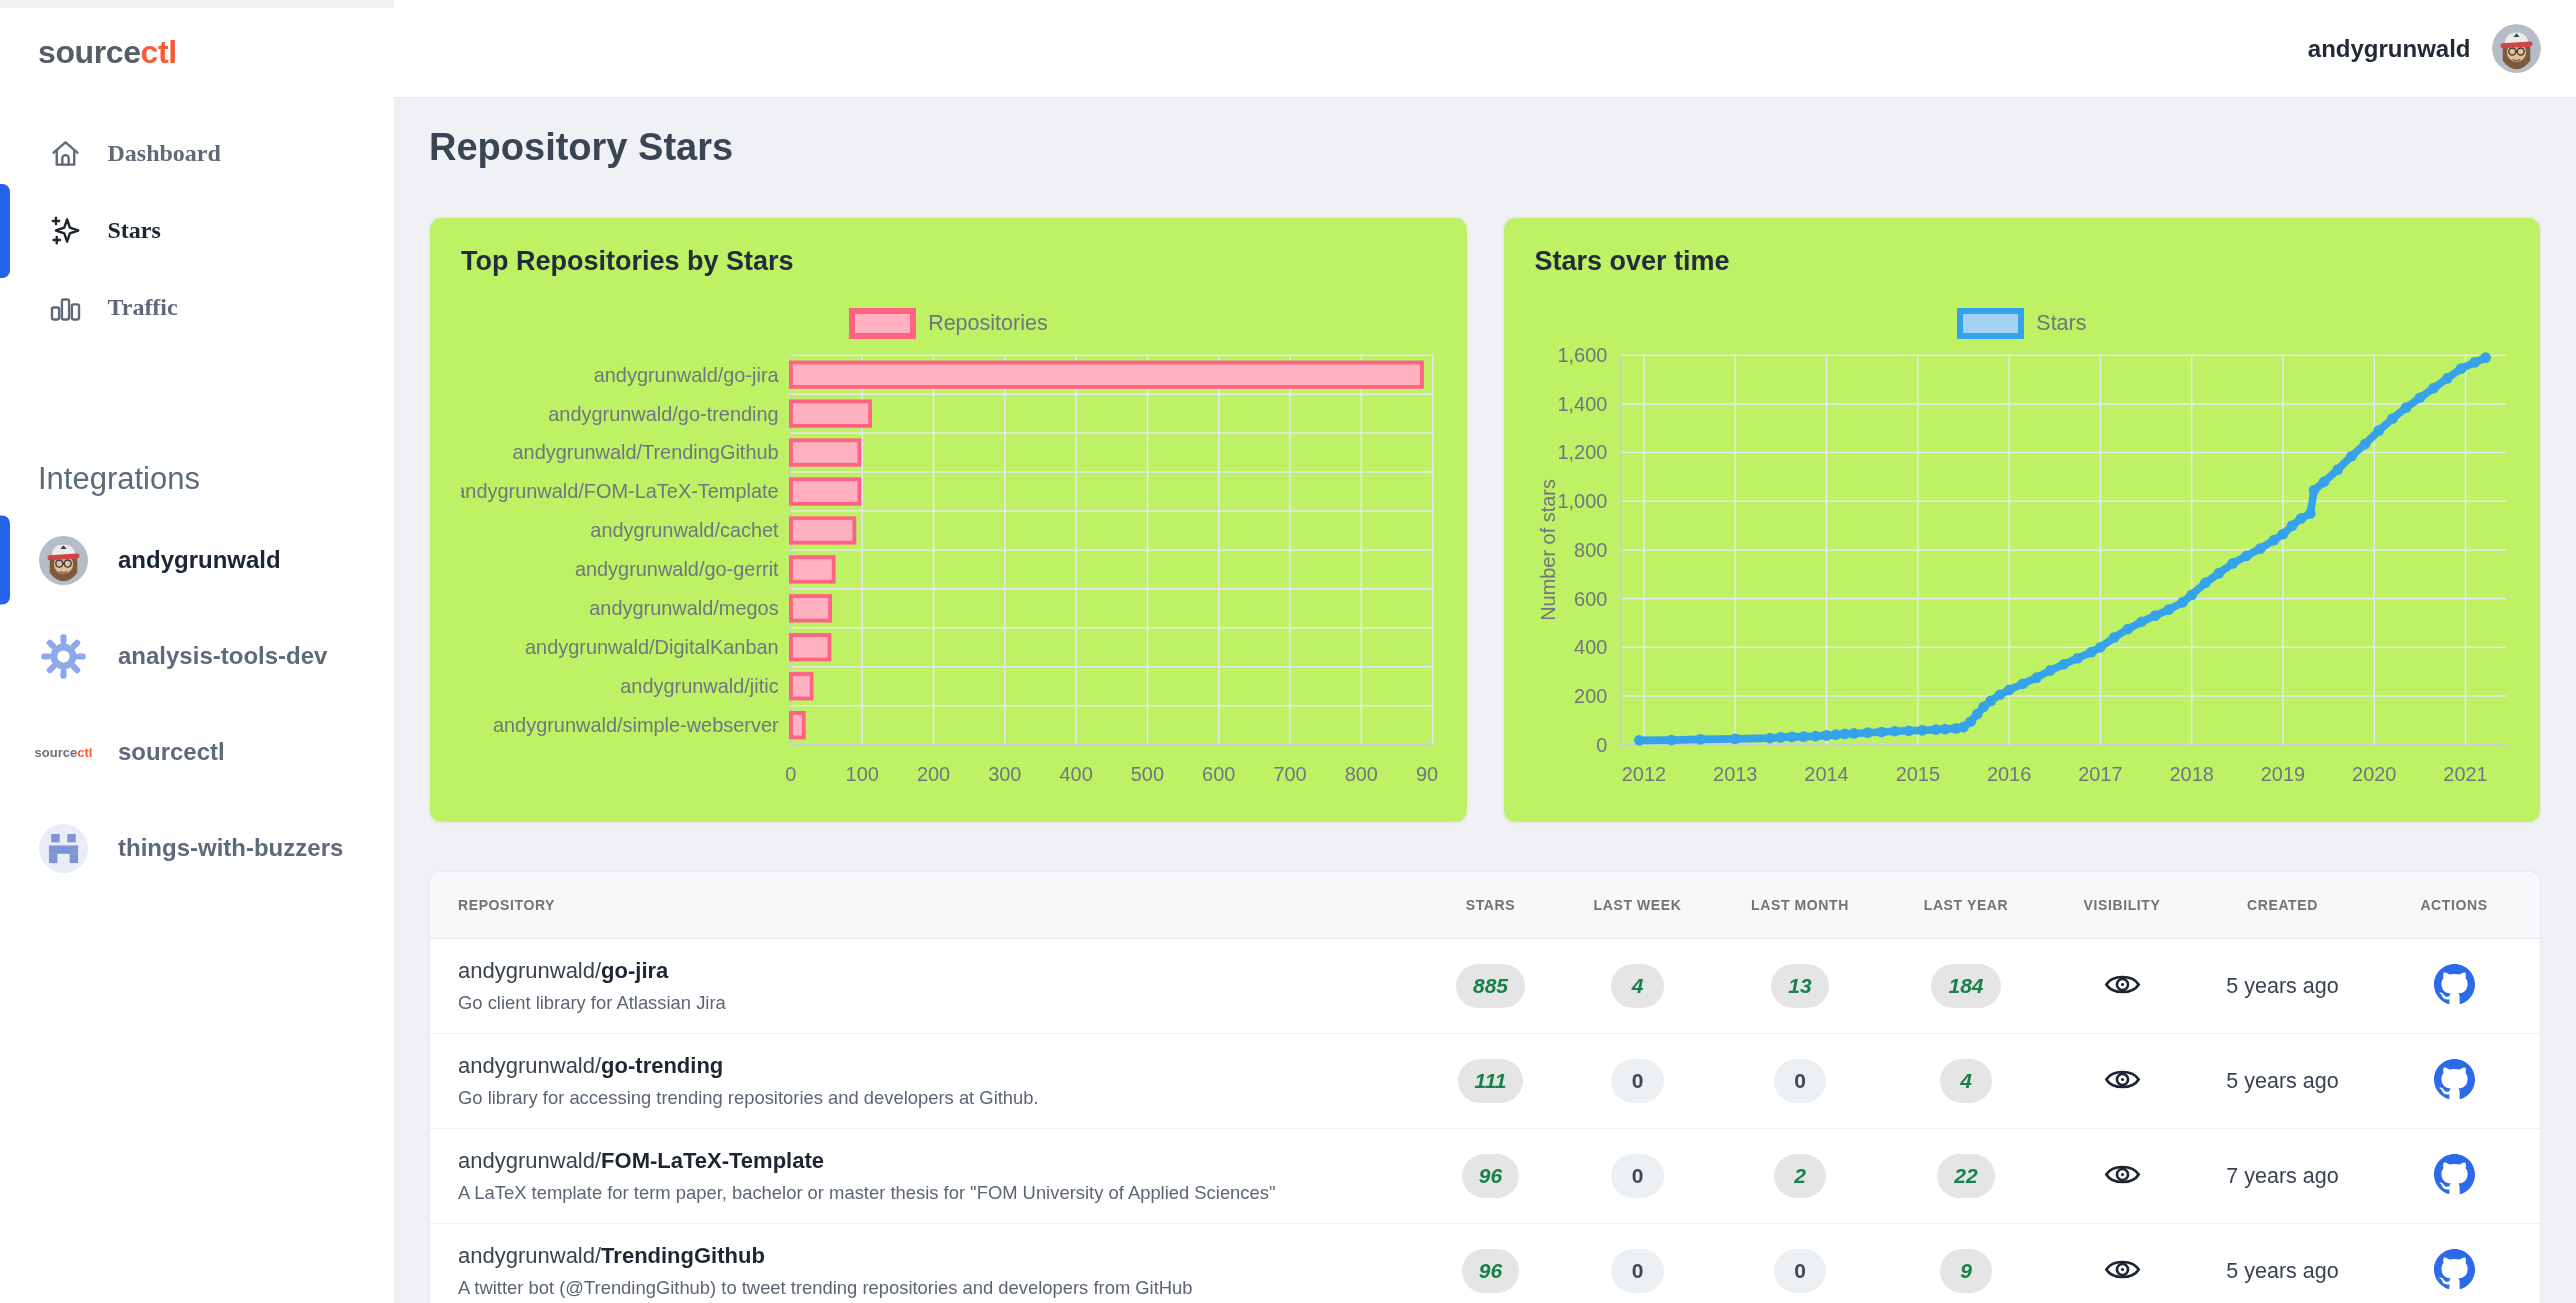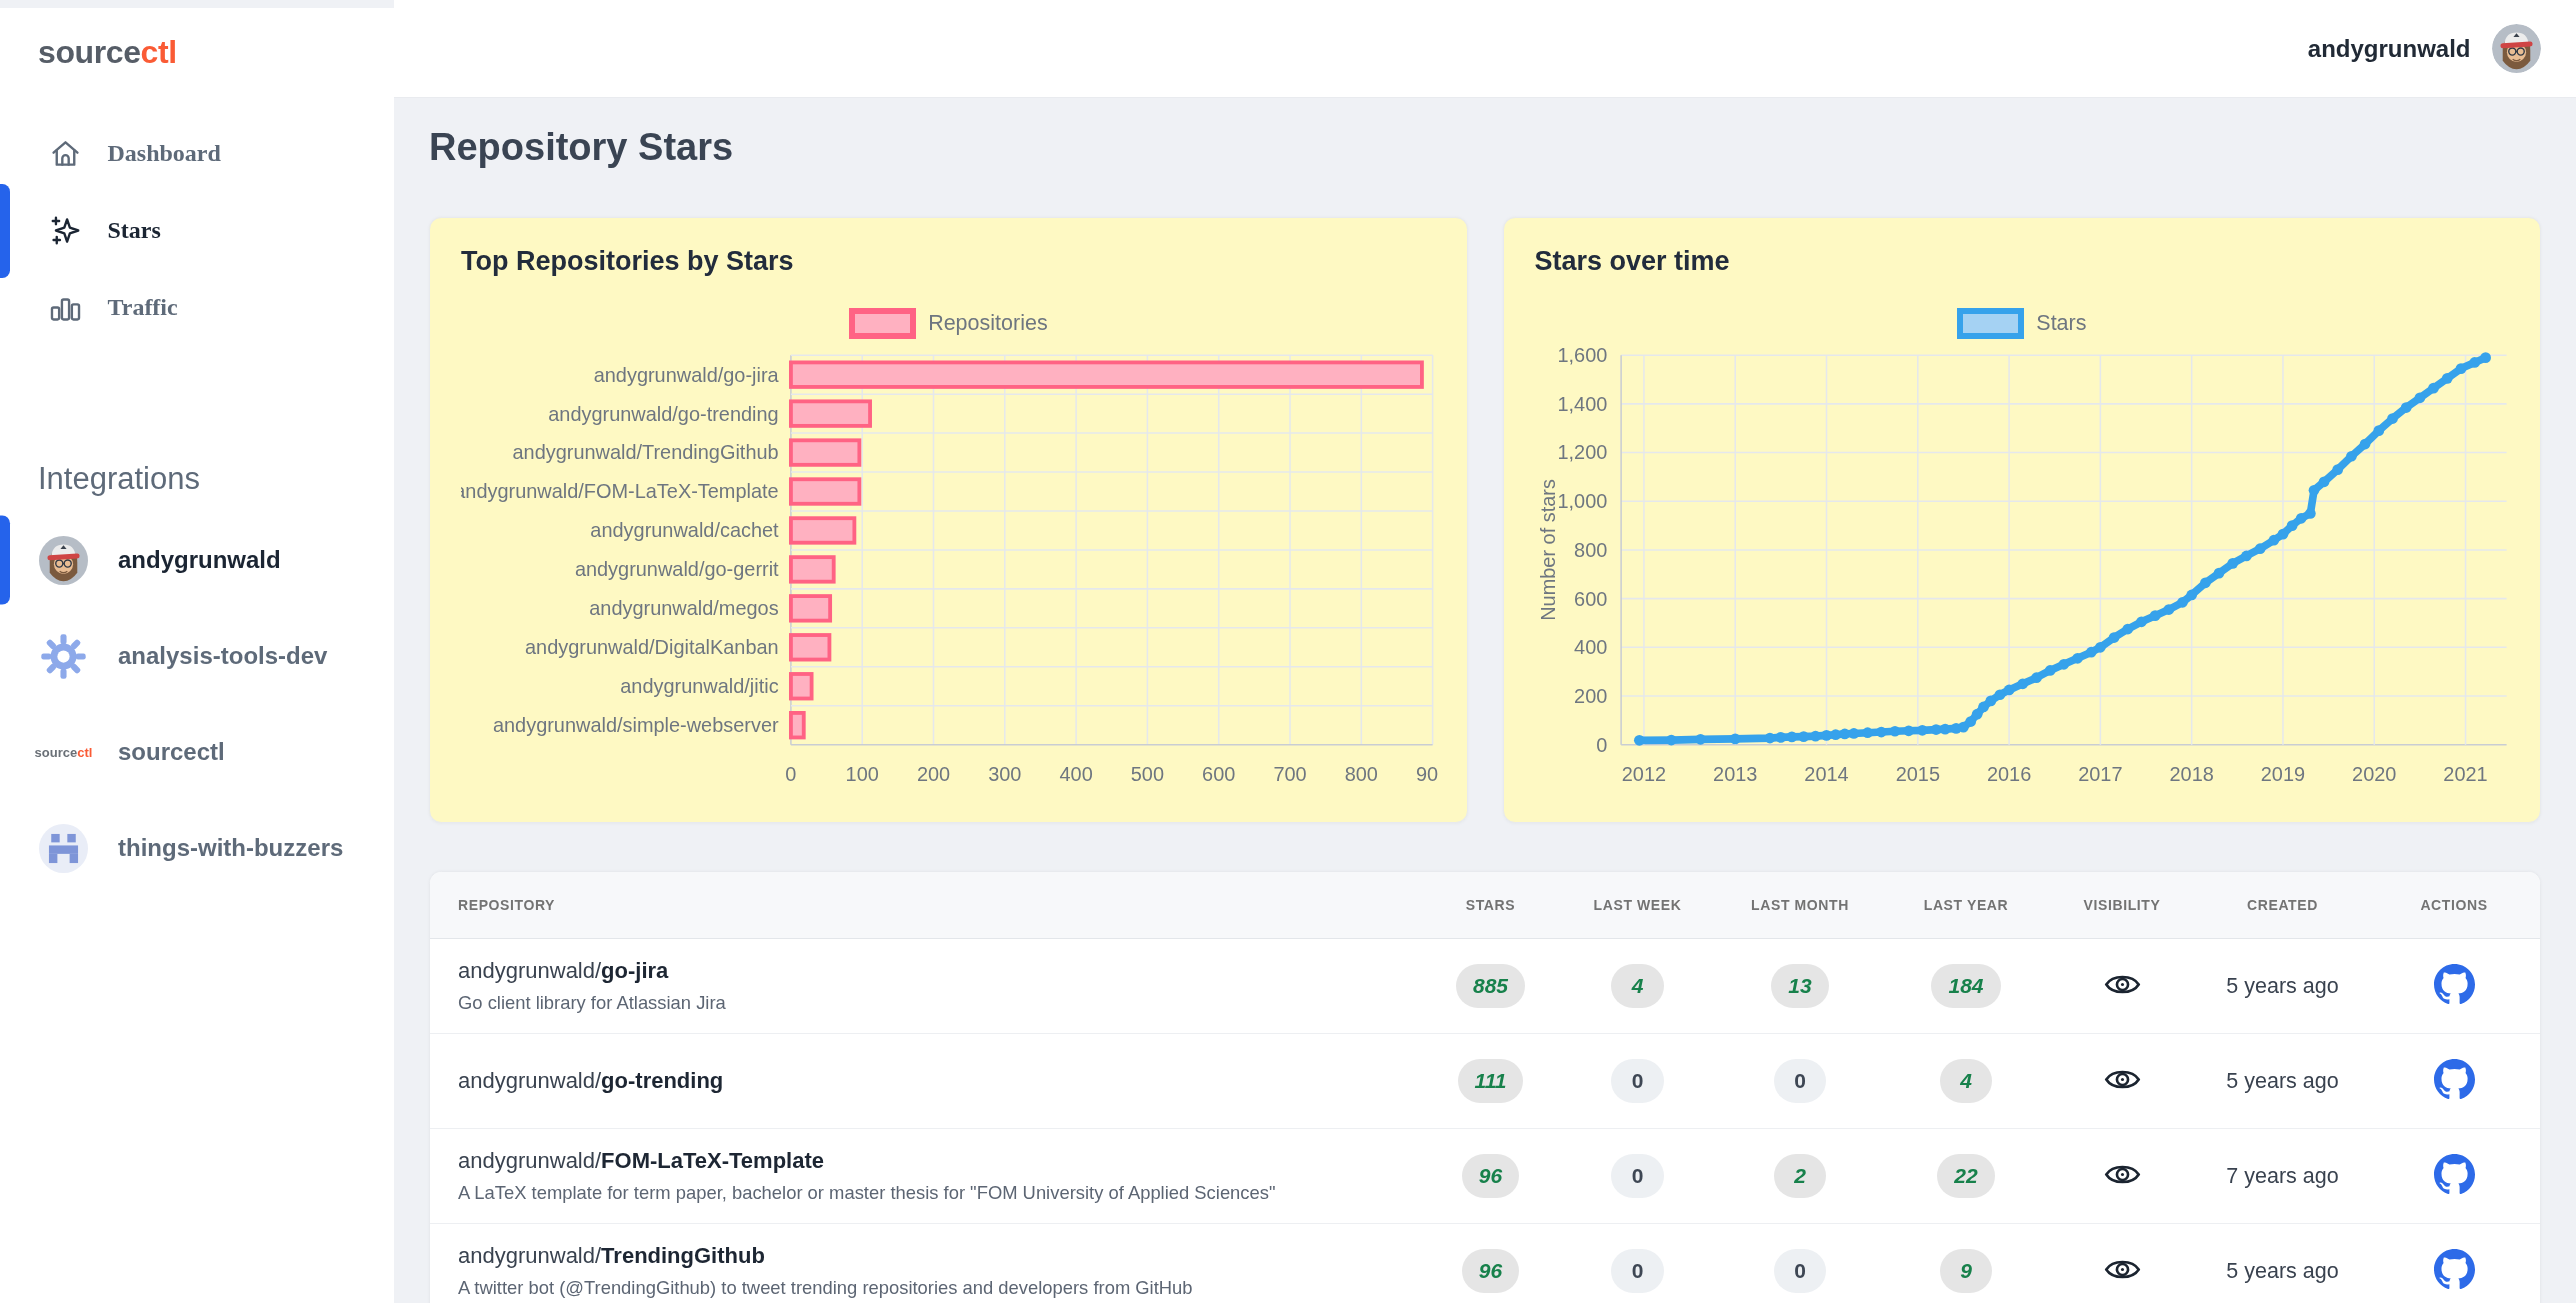--- a/index.html
+++ b/index.html
@@ -29,21 +29,21 @@
   
   .right{flex:1;display:flex;flex-direction:column;min-width:0;}
   header{height:98px;background:#fff;border-bottom:1.5px solid #e9ebef;display:flex;align-items:center;justify-content:flex-end;gap:21.5px;padding-right:35px;flex:none;box-sizing:border-box;}
   .username{font-size:24px;font-weight:700;color:#212a36;cursor:pointer;}
   .avatar{width:49px;height:49px;border-radius:50%;overflow:hidden;display:block;cursor:pointer;}
   main{flex:1;padding:28px 35px 0 35px;}
   h1{margin:0 0 48px;font-size:38px;color:#3a4453;font-weight:700;}
 
   
   .cards{display:flex;gap:35px;}
-  .card{flex:1;height:606px;background:#fef9c3;border:0.8px solid #e8eaee;border-radius:12.3px;padding:23px 31px;box-sizing:border-box;box-shadow:0 0.8px 3.1px rgba(25,39,60,.04);min-width:0;}
+  .card{flex:1;height:606px;background:#bef264;border:0.8px solid #e8eaee;border-radius:12.3px;padding:23px 31px;box-sizing:border-box;box-shadow:0 0.8px 3.1px rgba(25,39,60,.04);min-width:0;}
   .card h2{margin:4.6px 0 31px;font-size:27px;color:#222c3c;}
   .legend{display:flex;justify-content:center;align-items:center;gap:12.3px;height:32px;margin-bottom:6.1px;}
   .swatch{width:67px;height:31px;box-sizing:border-box;}
   .swatch.pink{background:#ffb1c1;border:6.1px solid #ff6384;}
   .swatch.blue{background:#a5d2f3;border:6.1px solid #36a2eb;}
   .legend-label{font-size:21.5px;color:#6e7680;}
 
   
   .table-card{margin-top:48px;background:#fff;border:0.8px solid #e8eaee;border-radius:12.3px 12.3px 0 0;overflow:hidden;box-shadow:0 0.8px 3.1px rgba(25,39,60,.04);}
   .thead,.tr{display:grid;grid-template-columns:1fr 139px 155px 170px 162px 150px 171px 172px;align-items:center;}
@@ -386,20 +386,21 @@
                     <circle cx="24" cy="24" r="2" fill="#1b2430" stroke="none"></circle>
                   </svg></span></div>
               <div class="cell created">5 years ago</div>
               <div class="cell"><span class="icon-btn"><svg viewBox="0 0 16 16" width="41" height="41" fill="#2d6ae8">
                     <path d="M8 0C3.58 0 0 3.58 0 8c0 3.54 2.29 6.53 5.47 7.59.4.07.55-.17.55-.38 0-.19-.01-.82-.01-1.49-2.01.37-2.53-.49-2.69-.94-.09-.23-.48-.94-.82-1.13-.28-.15-.68-.52-.01-.53.63-.01 1.08.58 1.23.82.72 1.21 1.87.87 2.33.66.07-.52.28-.87.51-1.07-1.78-.2-3.64-.89-3.64-3.95 0-.87.31-1.59.82-2.15-.08-.2-.36-1.02.08-2.12 0 0 .67-.21 2.2.82.64-.18 1.32-.27 2-.27s1.36.09 2 .27c1.53-1.04 2.2-.82 2.2-.82.44 1.1.16 1.92.08 2.12.51.56.82 1.27.82 2.15 0 3.07-1.87 3.75-3.65 3.95.29.25.54.73.54 1.48 0 1.07-.01 1.93-.01 2.2 0 .21.15.46.55.38A8.01 8.01 0 0 0 16 8c0-4.42-3.58-8-8-8z"></path>
                   </svg></span></div>
             </div>
             <div class="tr">
               <div class="repo-cell">
                 <div class="repo-name">andygrunwald/<b>go-trending</b></div>
+                <div class="repo-desc">Go library for accessing trending repositories and developers at Github.</div>
               </div>
               <div class="cell"><span class="badge green">111</span></div>
               <div class="cell"><span class="badge gray">0</span></div>
               <div class="cell"><span class="badge gray">0</span></div>
               <div class="cell"><span class="badge green">4</span></div>
               <div class="cell"><span class="icon-btn"><svg viewBox="0 0 48 48" width="37" height="37" fill="none" stroke="#1b2430" stroke-width="3.4">
                     <path d="M3 24 C 11 11, 37 11, 45 24 C 37 37, 11 37, 3 24 Z"></path>
                     <circle cx="24" cy="24" r="7.2"></circle>
                     <circle cx="24" cy="24" r="2" fill="#1b2430" stroke="none"></circle>
                   </svg></span></div>

